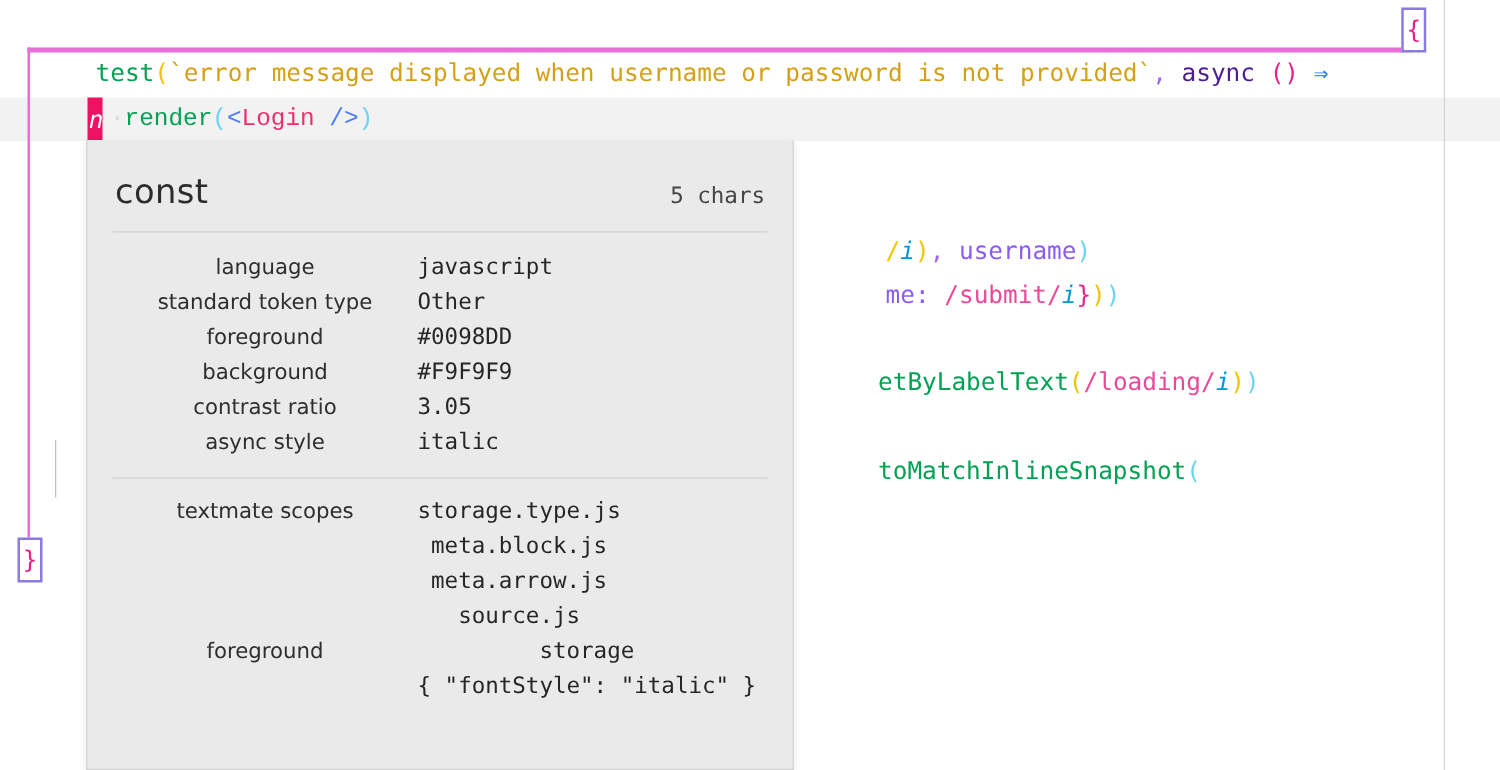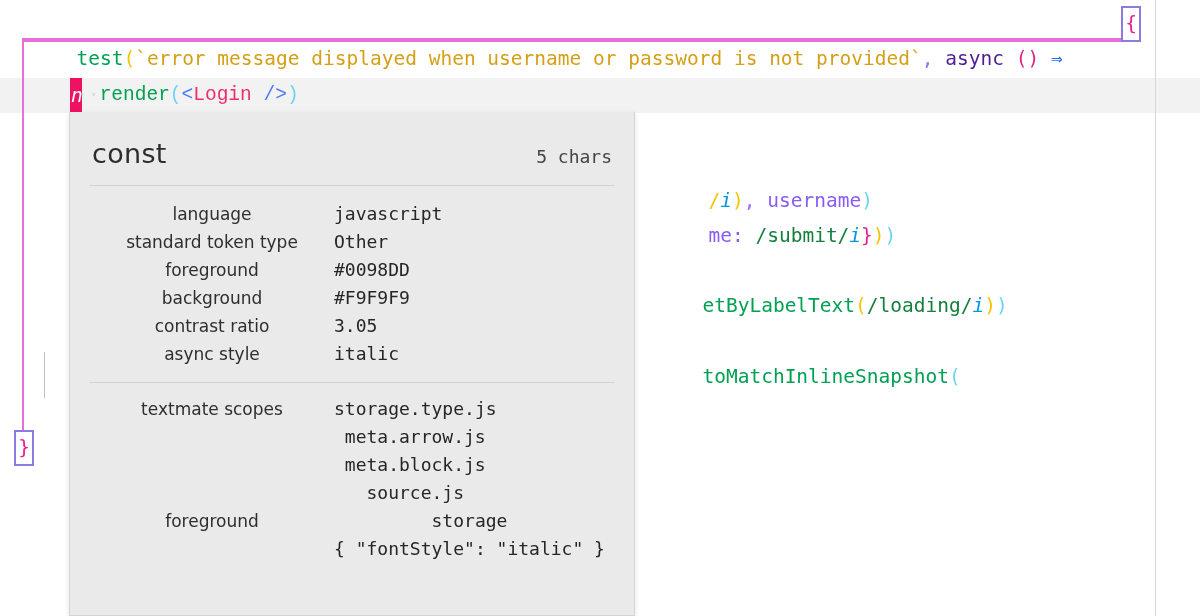--- a/index.html
+++ b/index.html
@@ -45,21 +45,21 @@
   
   .t-fn       { color: #00A152; }          
   .t-paren-y  { color: #F5C400; }          
   .t-paren-c  { color: #6BD4F5; }          
   .t-paren-m  { color: #E4208A; }          
   .t-str      { color: #D4A017; }          
   .t-kw       { color: #4c1d95; }  
   .t-var      { color: #8A5CF5; }          
   .t-tag      { color: #EF2D6D; }          
   .t-angle    { color: #4C7BF5; }          
-  .t-regex    { color: #15803d; text-align: center; }          
+  .t-regex    { color: #ec4899; text-align: center; }          
   .t-flag     { color: #0098DD; font-style: italic; }  
   .t-op       { color: #6BD4F5; }
   .t-arrow    { color: #1F6FEB; }
   .t-punct    { color: #9B6BF5; }
 
   
   .ws { color: #D8D8D8; }
 
   
   .cursor-block {
@@ -309,21 +309,21 @@
           <div class="tt-key">async style</div>
           <div class="tt-val">italic</div>
         </div>
       </div>
 
     <div class="tt-divider2"></div>
 
     <div class="tt-scopes">
       <div class="tt-row">
         <div class="tt-key">textmate scopes</div>
-        <div class="tt-val tt-val-stack" id="tt-scope-values"><div>storage.type.js</div><div>meta.arrow.js</div><div>meta.block.js</div><div>source.js</div></div>
+        <div class="tt-val tt-val-stack" id="tt-scope-values"><div>storage.type.js</div><div>meta.block.js</div><div>meta.arrow.js</div><div>source.js</div></div>
       </div>
       <div class="tt-row">
         <div class="tt-key">foreground</div>
         <div class="tt-val tt-val-stack" id="tt-theme-values"><div>storage</div><div>{ "fontStyle": "italic" }</div></div>
       </div>
     </div>
 
   </div>
 
 </div>

